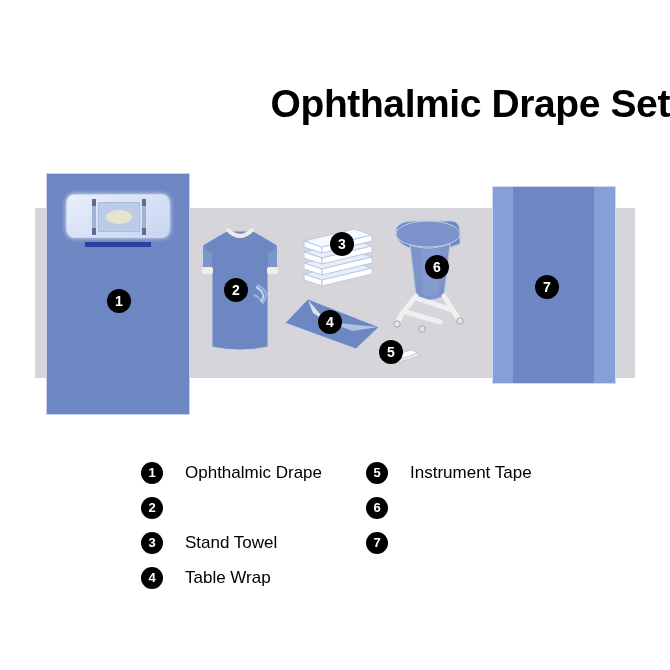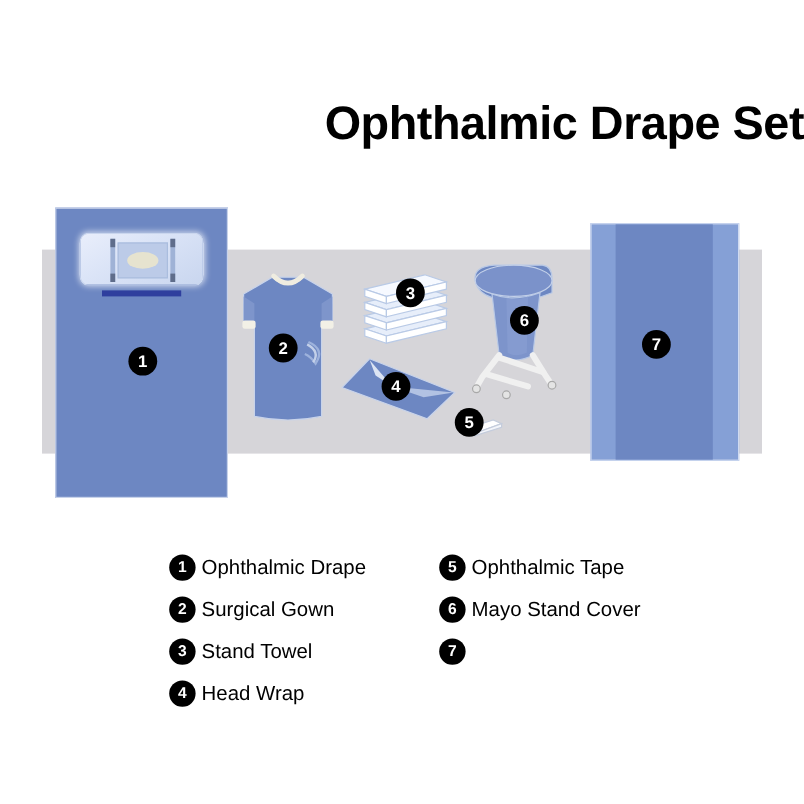--- a/index.html
+++ b/index.html
@@ -198,21 +198,21 @@
     height: 22px;
     border-radius: 50%;
     background: #000000;
     color: #ffffff;
     font-size: 13px;
     font-weight: bold;
     line-height: 22px;
     text-align: center;
   }
   .legend-label {
-    margin-left: 5px;
+    margin-left: 22px;
     font-size: 17px;
     color: #000000;
     white-space: nowrap;
   }
 </style>
 </head>
 <body>
 
 <div id="page">
 
@@ -310,40 +310,38 @@
 
   <div id="legend">
 
     <div class="legend-col left">
       <div class="legend-item">
         <div class="legend-badge">1</div>
         <div class="legend-label">Ophthalmic Drape</div>
       </div>
       <div class="legend-item">
         <div class="legend-badge">2</div>
-        <div class="legend-label">Surgical Gown</div>
       </div>
       <div class="legend-item">
         <div class="legend-badge">3</div>
         <div class="legend-label">Stand Towel</div>
       </div>
       <div class="legend-item">
         <div class="legend-badge">4</div>
-        <div class="legend-label">Head Wrap</div>
+        <div class="legend-label">Table Wrap</div>
       </div>
     </div>
 
     <div class="legend-col right">
       <div class="legend-item">
         <div class="legend-badge">5</div>
-        <div class="legend-label">Ophthalmic Tape</div>
+        <div class="legend-label">Instrument Tape</div>
       </div>
       <div class="legend-item">
         <div class="legend-badge">6</div>
-        <div class="legend-label">Mayo Stand Cover</div>
       </div>
       <div class="legend-item">
         <div class="legend-badge">7</div>
       </div>
     </div>
 
   </div>
 
 </div>
 

